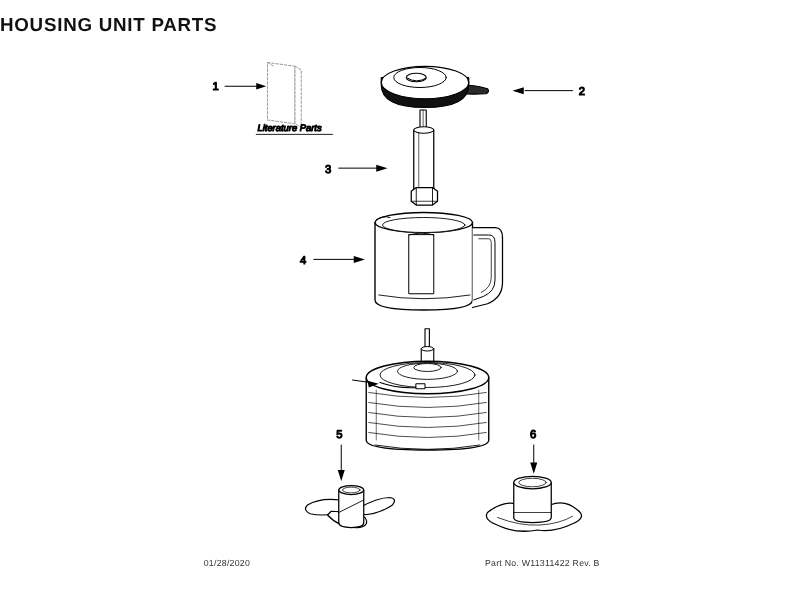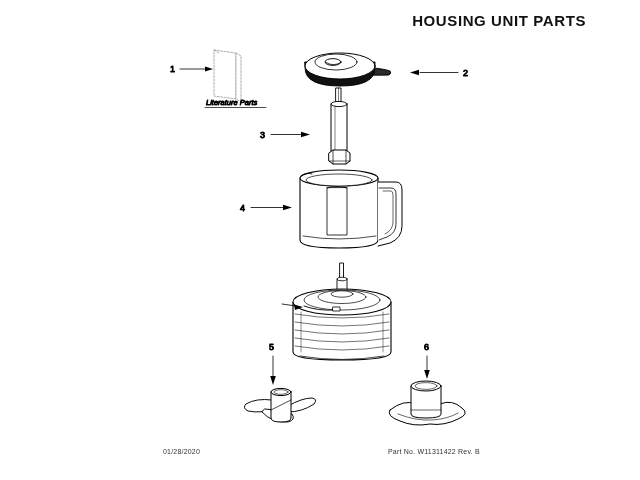--- a/index.html
+++ b/index.html
@@ -17,21 +17,21 @@
     width: 640px;
     height: 480px;
     background: #ffffff;
     overflow: hidden;
   }
   #diagram-title {
     position: absolute;
     left: 0;
     top: 12px;
     width: 586px;
-    text-align: right;
+    text-align: left;
     font-size: 15px;
     font-weight: bold;
     letter-spacing: 0.6px;
     color: #111111;
   }
   #footer-date {
     position: absolute;
     left: 163px;
     top: 448px;
     font-size: 7px;

